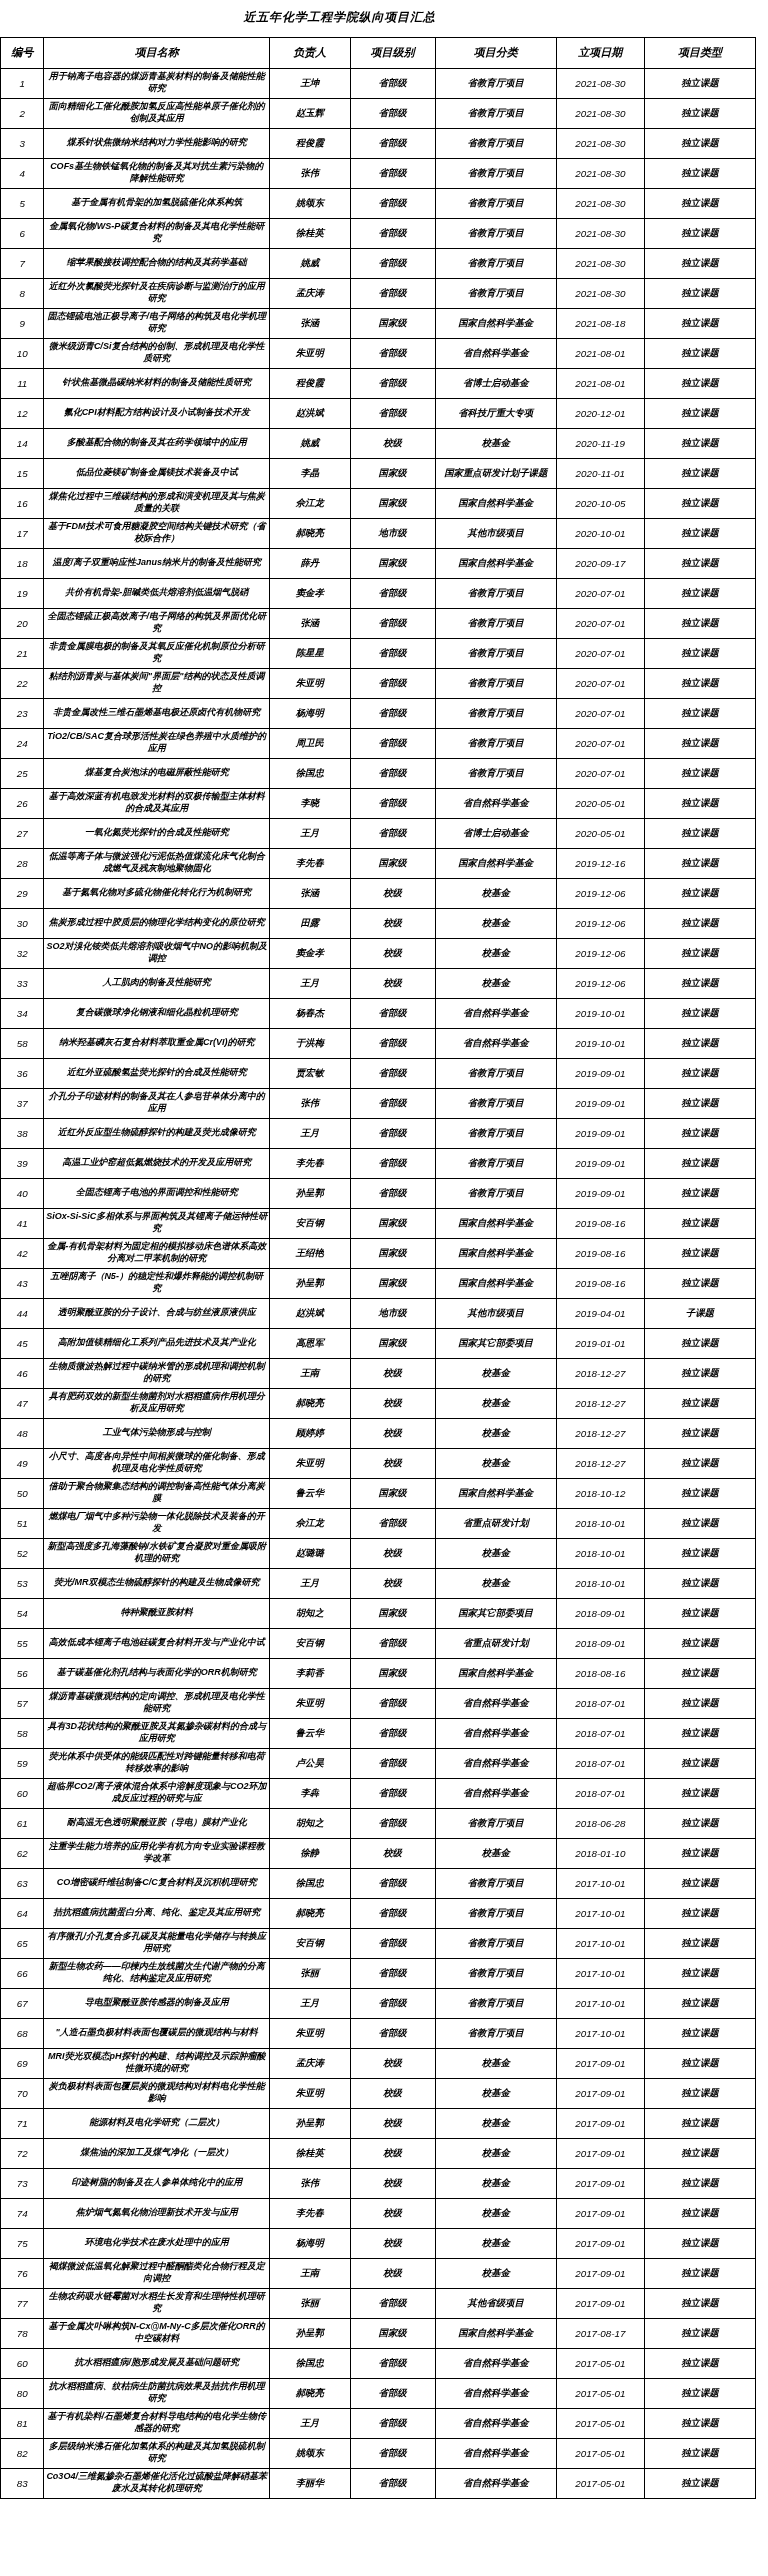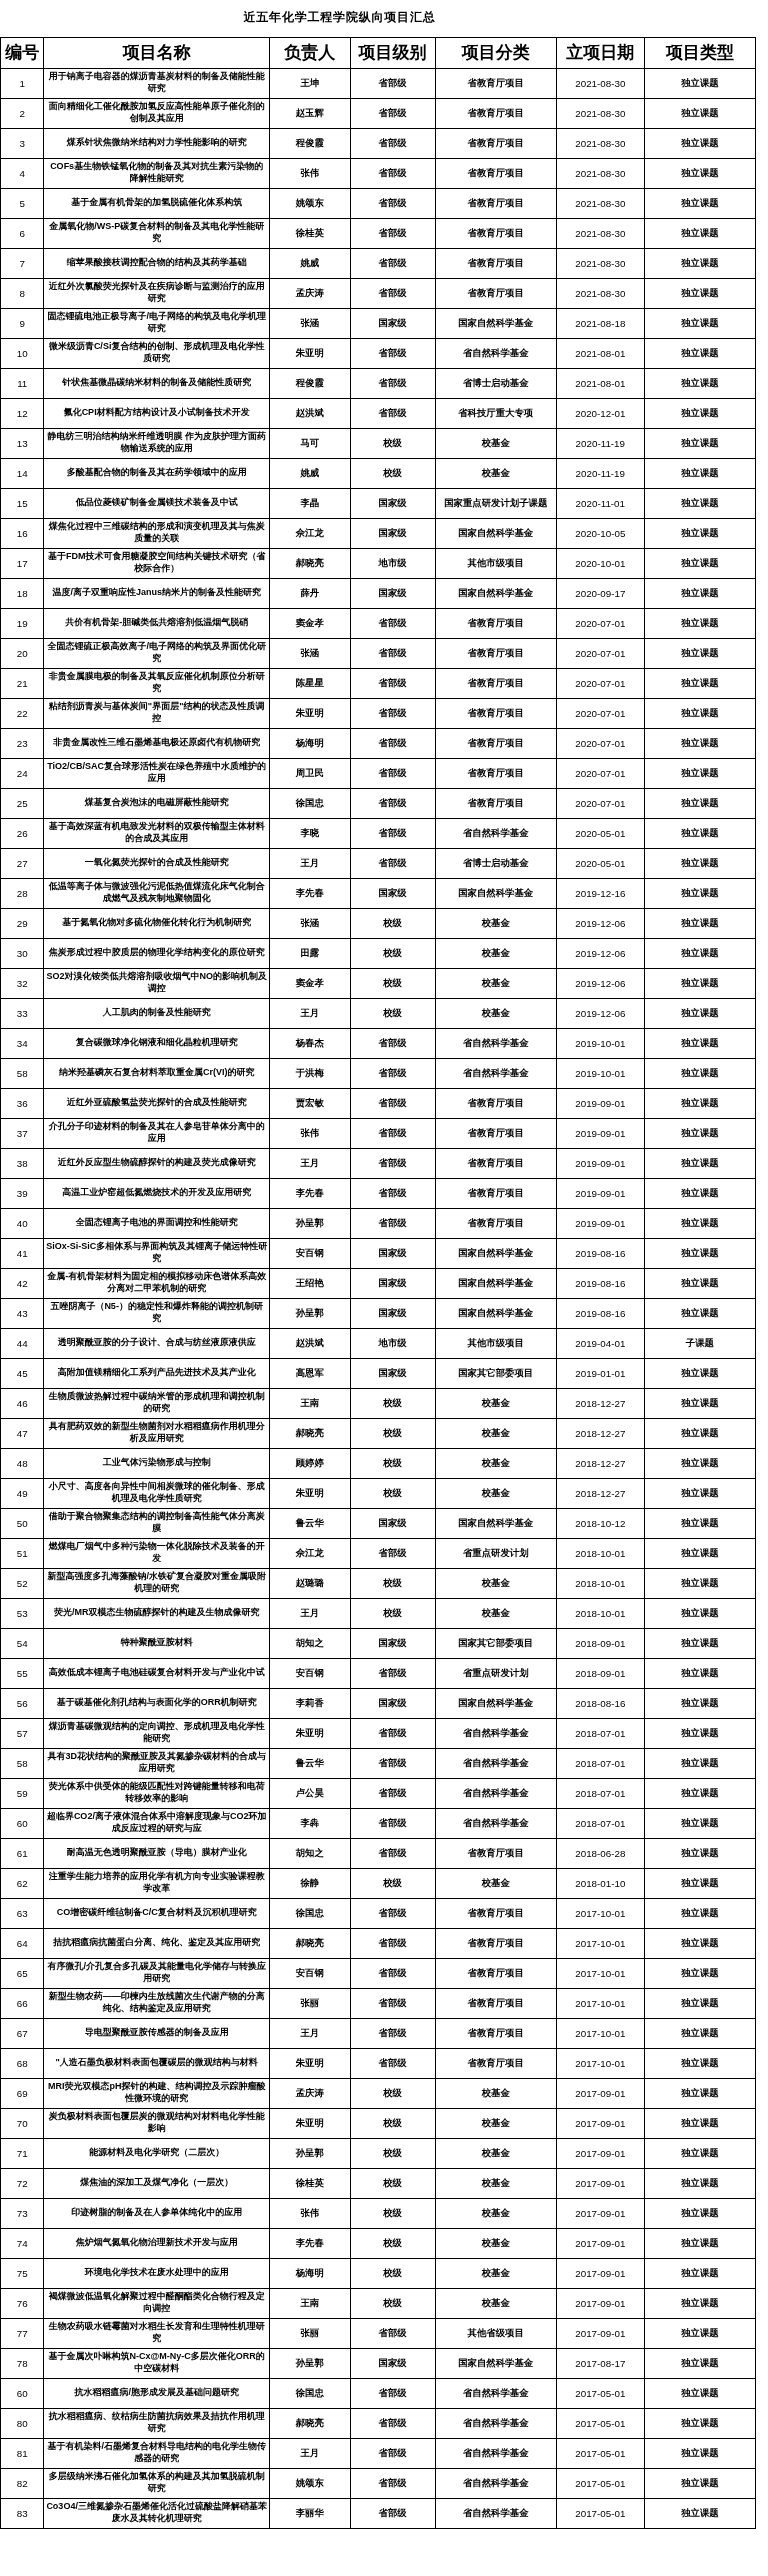--- a/index.html
+++ b/index.html
@@ -1,21 +1,21 @@
 <!DOCTYPE html>
 <html style="font-size:12px"><head>
 <meta charset="utf-8">
 <style>
   html, body { margin: 0; padding: 0; background: #ffffff; }
   body {
     width: 768px;
     font-family: "Liberation Sans", "DejaVu Sans", sans-serif;
     color: #000;
   }
-  .page { width: 679px; }
+  .page { width: 679px; font-style: italic; }
   .doc-title {
     text-align: center;
     font-weight: bold;
     font-size: 12px;
     padding: 9px 0 10.6px 0;
     letter-spacing: 0.8px;
     font-family: "DejaVu Sans", sans-serif;
   }
   table.projects {
     width: 756px;
@@ -29,21 +29,21 @@
     border-top: 1.5px solid #000;
     border-bottom: 1.5px solid #000;
     text-align: center;
     vertical-align: middle;
     padding: 0 1.5px;
     overflow: hidden;
     word-break: break-all;
   }
   table.projects th {
     height: 30px;
-    font-size: 17px;
+    font-size: 11px;
     font-weight: bold;
     margin-top: 40px;
   }
   table.projects td { height: 29px; }
   td.col-no   { font-size: 9.8px; font-weight: normal; }
   td.col-name { font-size: 9px; font-weight: bold; line-height: 1.3; }
   td.col-person, td.col-level, td.col-cat, td.col-type {
     font-size: 9.4px; font-weight: bold; line-height: 1.3;
   }
   td.col-date { font-size: 9.8px; font-weight: normal; letter-spacing: 0px; }
@@ -178,29 +178,20 @@
         <tr>
           <td class="col-no">12</td>
           <td class="col-name">氟化CPI材料配方结构设计及小试制备技术开发</td>
           <td class="col-person">赵洪斌</td>
           <td class="col-level">省部级</td>
           <td class="col-cat">省科技厅重大专项</td>
           <td class="col-date">2020-12-01</td>
           <td class="col-type">独立课题</td>
         </tr>
         <tr>
-          <td class="col-no">13</td>
-          <td class="col-name">静电纺三明治结构纳米纤维透明膜 作为皮肤护理方面药物输送系统的应用</td>
-          <td class="col-person">马可</td>
-          <td class="col-level">校级</td>
-          <td class="col-cat">校基金</td>
-          <td class="col-date">2020-11-19</td>
-          <td class="col-type">独立课题</td>
-        </tr>
-        <tr>
           <td class="col-no">14</td>
           <td class="col-name">多酸基配合物的制备及其在药学领域中的应用</td>
           <td class="col-person">姚威</td>
           <td class="col-level">校级</td>
           <td class="col-cat">校基金</td>
           <td class="col-date">2020-11-19</td>
           <td class="col-type">独立课题</td>
         </tr>
         <tr>
           <td class="col-no">15</td>

